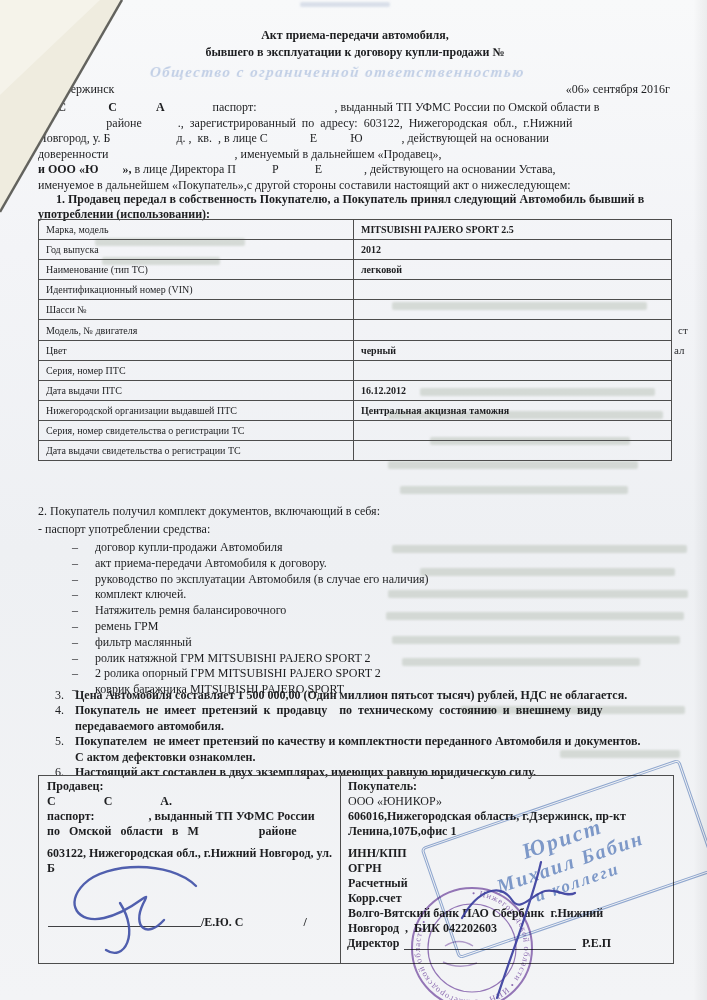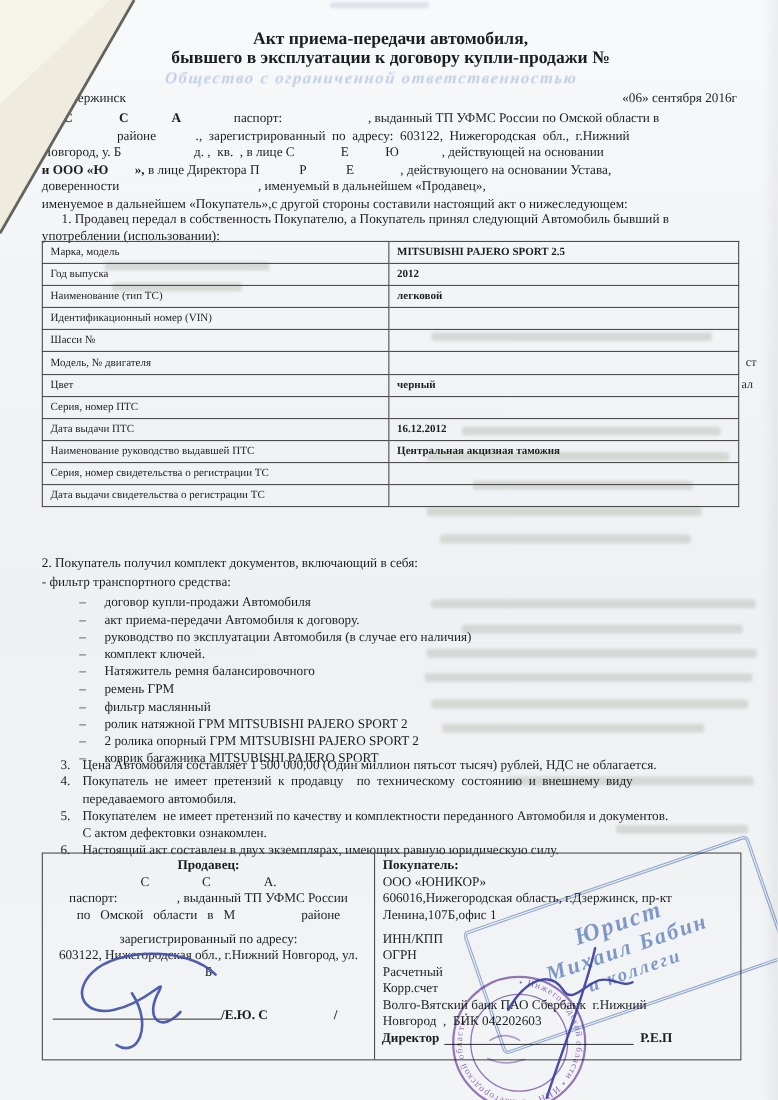--- a/index.html
+++ b/index.html
@@ -7,24 +7,24 @@
     width:707px;height:1000px;overflow:hidden;
     font-family:"Liberation Serif","DejaVu Serif",serif;
     font-size:12px;color:#1d1e20;
     background:#e9eaec;
   }
   #page{
     position:relative;width:707px;height:1000px;overflow:hidden;
     background:linear-gradient(180deg,#f8f9fa 0%,#f3f4f7 25%,#eef0f3 55%,#f3f4f6 100%);
   }
   .abs{position:absolute;}
-  .pre{white-space:pre-wrap;}
+  .pre{white-space:pre-wrap;font-weight:bold;}
   .line{white-space:pre;line-height:15.6px;}
   
-  #doc-title{left:38px;top:27px;width:634px;text-align:center;font-weight:bold;font-size:16px;line-height:17px;z-index:2;}
+  #doc-title{left:38px;top:27px;width:634px;text-align:center;font-weight:bold;font-size:12px;line-height:17px;z-index:2;}
   #city-date{left:38px;top:82px;width:634px;z-index:2;}
   #city{position:absolute;left:10px;top:0;}
   #date{position:absolute;right:2px;top:0;font-weight:normal;}
   #intro{left:38px;top:100px;width:640px;z-index:2;}
   #point1{left:38px;top:192px;width:634px;line-height:15px;z-index:2;}
   
   #vt{left:38px;top:219px;width:634px;border-collapse:collapse;z-index:2;}
   #vt td{border:1px solid #4d4d4d;height:19.1px;padding:0 7px;font-size:10px;line-height:13px;}
   #vt td.c1{width:300px;}
   #vt td.c2{font-weight:600;margin-top:46px;}
@@ -35,21 +35,21 @@
   .ditem{position:relative;padding-left:57px;line-height:15.8px;}
   .ditem .dash{position:absolute;left:34px;}
   #clauses{left:38px;top:688px;width:640px;z-index:2;}
   .nitem{position:relative;padding-left:37px;}
   .nitem .num{position:absolute;left:17px;top:0;}
   .nitem .pre{display:block;line-height:15.4px;}
   
   #ft{left:38px;top:775px;width:634px;height:187px;border:1px solid #4d4d4d;z-index:2;}
   #ft .vdiv{position:absolute;left:301px;top:0;width:0;height:100%;border-left:1px solid #4d4d4d;}
   .party{position:absolute;top:0;height:100%;box-sizing:border-box;padding:3px 8px;}
-  #seller-block{left:0;width:301px;text-align:center;}
+  #seller-block{left:0;width:301px;}
   #buyer-block{left:301px;width:333px;}
   .pline{line-height:15px;min-height:15px;}
   
   #seller-sign-line{left:48px;top:926px;width:153px;border-top:1.5px solid #3f4043;z-index:3;}
   #seller-sign-name{left:201px;top:915px;font-weight:bold;z-index:3;}
   #director-label{left:347px;top:936px;font-weight:bold;z-index:3;}
   #director-line{left:404px;top:949px;width:172px;border-top:1.5px solid #3f4043;z-index:3;}
   #director-name{left:582px;top:936px;font-weight:bold;z-index:3;}
   #rect-stamp{
     left:432px;top:800px;width:268px;height:112px;
@@ -112,22 +112,22 @@
 
   <div id="city-date" class="abs">
     <span id="city">г. Дзержинск</span>
     <span id="date">«06» сентября 2016г</span>
   </div>
 
   <div id="intro" class="abs">
       <div class="line"><span style="font-weight: bold;">Гр. С</span><span>              </span><span style="font-weight: bold;">С</span><span>             </span><span style="font-weight: bold;">А</span><span>                паспорт:                          , выданный ТП УФМС России по Омской области в</span></div>
       <div class="line"><span style="font-weight: bold;">М</span><span>                   районе            .,  зарегистрированный  по  адресу:  603122,  Нижегородская  обл.,  г.Нижний</span></div>
       <div class="line"><span>Новгород, у. Б</span><span>                      д. ,  кв.  , в лице С</span><span>              Е           Ю             , действующей на основании</span></div>
+      <div class="line"><span>доверенности</span><span>                                          , именуемый в дальнейшем «Продавец»,</span></div>
       <div class="line"><span style="font-weight: bold;">и ООО «Ю</span><span style="font-weight: bold;">        »,</span><span> в лице Директора П</span><span>            Р            Е              , действующего на основании Устава,</span></div>
-      <div class="line"><span>доверенности</span><span>                                          , именуемый в дальнейшем «Продавец»,</span></div>
       <div class="line"><span>именуемое в дальнейшем «Покупатель»,с другой стороны составили настоящий акт о нижеследующем:</span></div>
     </div>
 
   <div id="point1" class="abs pre">      1. Продавец передал в собственность Покупателю, а Покупатель принял следующий Автомобиль бывший в
 употреблении (использовании):</div>
 
   <table id="vt" class="abs">
       <tbody>
         <tr>
           <td class="c1">Марка, модель</td>
@@ -159,37 +159,37 @@
         </tr>
         <tr>
           <td class="c1">Серия, номер ПТС</td>
           <td class="c2"></td>
         </tr>
         <tr>
           <td class="c1">Дата выдачи ПТС</td>
           <td class="c2">16.12.2012</td>
         </tr>
         <tr>
-          <td class="c1">Наименование руководство выдавшей ПТС</td>
+          <td class="c1">Нижегородской организации выдавшей ПТС</td>
           <td class="c2">Центральная акцизная таможня</td>
         </tr>
         <tr>
           <td class="c1">Серия, номер свидетельства о регистрации ТС</td>
           <td class="c2"></td>
         </tr>
         <tr>
           <td class="c1">Дата выдачи свидетельства о регистрации ТС</td>
           <td class="c2"></td>
         </tr>
       </tbody>
     </table>
 
   <div id="sec2" class="abs">
     <div>2. Покупатель получил комплект документов, включающий в себя:</div>
-    <div class="sub">- фильтр транспортного средства:</div>
+    <div class="sub">- паспорт употреблении средства:</div>
     <div id="dlist">
         <div class="ditem"><span class="dash">–</span><span>договор купли-продажи Автомобиля</span></div>
         <div class="ditem"><span class="dash">–</span><span>акт приема-передачи Автомобиля к договору.</span></div>
         <div class="ditem"><span class="dash">–</span><span>руководство по эксплуатации Автомобиля (в случае его наличия)</span></div>
         <div class="ditem"><span class="dash">–</span><span>комплект ключей.</span></div>
         <div class="ditem"><span class="dash">–</span><span>Натяжитель ремня балансировочного</span></div>
         <div class="ditem"><span class="dash">–</span><span>ремень ГРМ</span></div>
         <div class="ditem"><span class="dash">–</span><span>фильтр маслянный</span></div>
         <div class="ditem"><span class="dash">–</span><span>ролик натяжной ГРМ MITSUBISHI PAJERO SPORT 2</span></div>
         <div class="ditem"><span class="dash">–</span><span>2 ролика опорный ГРМ MITSUBISHI PAJERO SPORT 2</span></div>
@@ -216,25 +216,24 @@
         <span class="num">6.</span>
         <span class="pre">Настоящий акт составлен в двух экземплярах, имеющих равную юридическую силу.</span>
       </div>
     </div>
 
   <div id="ft" class="abs">
     <div class="vdiv"></div>
     <div id="seller-block" class="party">
       <div>
           <div class="pline pre" style="font-weight: bold;">Продавец:</div>
-          <div class="pline pre" style="font-weight: normal;">С                С                А.</div>
+          <div class="pline pre" style="font-weight: bold;">С                С                А.</div>
           <div class="pline pre">паспорт:                  , выданный ТП УФМС России</div>
           <div class="pline pre">по   Омской   области   в   М                    районе</div>
           <div class="pline pre" style="height: 7px; min-height: 7px;"></div>
-          <div class="pline pre">зарегистрированный по адресу:</div>
           <div class="pline pre">603122, Нижегородская обл., г.Нижний Новгород, ул.</div>
           <div class="pline pre">Б</div>
         </div>
     </div>
     <div id="buyer-block" class="party">
       <div>
           <div class="pline pre" style="font-weight: bold;">Покупатель:</div>
           <div class="pline pre" style="font-weight: normal;">ООО «ЮНИКОР»</div>
           <div class="pline pre">606016,Нижегородская область, г.Дзержинск, пр-кт</div>
           <div class="pline pre">Ленина,107Б,офис 1</div>

